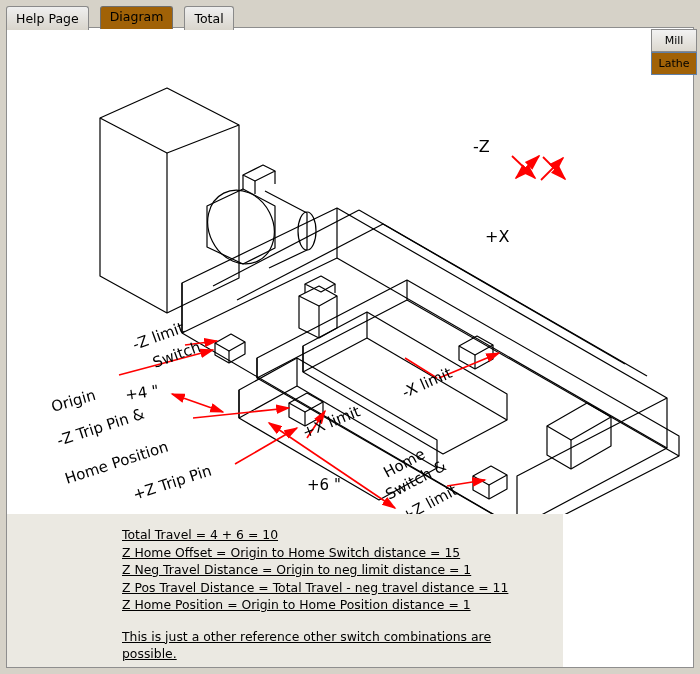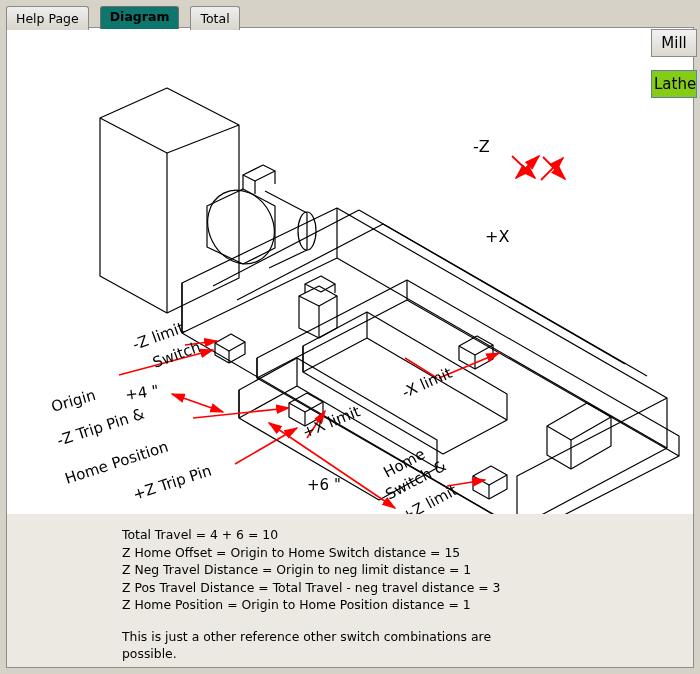--- a/index.html
+++ b/index.html
@@ -34,27 +34,27 @@
     border: 1px solid #8a8a8a;
     border-bottom: none;
     border-radius: 3px 3px 0 0;
     background: linear-gradient(#efefef, #d9d5cc);
     margin-right: -1px;
     line-height: 15px;
     position: relative;
     top: 1px;
   }
   .tab.selected {
-    background: #0f766e;
+    background: #a16207;
     border-color: #6f6f6f;
     padding-top: 2px;
     padding-bottom: 5px;
     top: 0px;
     z-index: 3;
-    font-weight: bold;
+    font-weight: normal;
   }
 
   
   .panel {
     position: absolute;
     left: 6px;
     top: 27px;
     width: 688px;
     height: 641px;
     background: #ffffff;
@@ -67,25 +67,26 @@
     top: 0px;
     width: 686px;
     height: 486px;
     background: #ffffff;
     overflow: hidden;
   }
   .caption-area {
     position: absolute;
     left: 0px;
     top: 486px;
-    width: 686px;
+    width: 556px;
     height: 153px;
     background: #ebe9e2;
     box-sizing: border-box;
     padding: 12px 0 0 115px;
+    text-decoration: underline;
   }
   .caption-line {
     font-size: 12.4px;
     color: #000;
     line-height: 17.5px;
     white-space: pre;
   }
   .caption-gap { height: 14px; }
 
   
@@ -93,30 +94,30 @@
     position: absolute;
     right: 1px;
     top: 29px;
     width: 48px;
     z-index: 7;
   }
   .mbtn {
     display: block;
     width: 46px;
     box-sizing: border-box;
-    font-size: 15px;
+    font-size: 11px;
     text-align: center;
     padding: 4px 2px;
     border: 1px solid #8a8a8a;
     background: linear-gradient(#f2f2f2, #dcd8cf);
     color: #000;
-    margin-bottom: 13px;
+    margin-bottom: 0;
   }
   .mbtn.active {
-    background: #84cc16;
+    background: #a16207;
     border-color: #5f7fa8;
   }
 
   svg { display: block; }
   .lbl {
     font-family: "DejaVu Sans", sans-serif;
     font-size: 15px;
     fill: #000;
   }
   .lbl-b {
@@ -275,21 +276,21 @@
         <text class="lbl" x="380" y="450" transform="rotate(-28 380 450)">Home</text>
         <text class="lbl" x="382" y="472" transform="rotate(-28 382 472)">Switch &amp;</text>
         <text class="lbl" x="398" y="494" transform="rotate(-28 398 494)">+Z limit</text>
       </svg>
     </div>
 
     <div class="caption-area">
       <div class="caption-line">Total Travel = 4 + 6 = 10</div>
       <div class="caption-line">Z Home Offset = Origin to Home Switch distance = 15</div>
       <div class="caption-line">Z Neg Travel Distance = Origin to neg limit distance = 1</div>
-      <div class="caption-line">Z Pos Travel Distance = Total Travel - neg travel distance = 3</div>
+      <div class="caption-line">Z Pos Travel Distance = Total Travel - neg travel distance = 11</div>
       <div class="caption-line">Z Home Position = Origin to Home Position distance = 1</div>
       <div class="caption-gap"></div>
       <div class="caption-line">This is just a other reference other switch combinations are</div>
       <div class="caption-line">possible.</div>
     </div>
 
   </div>
 </div>
 
 </body></html>

